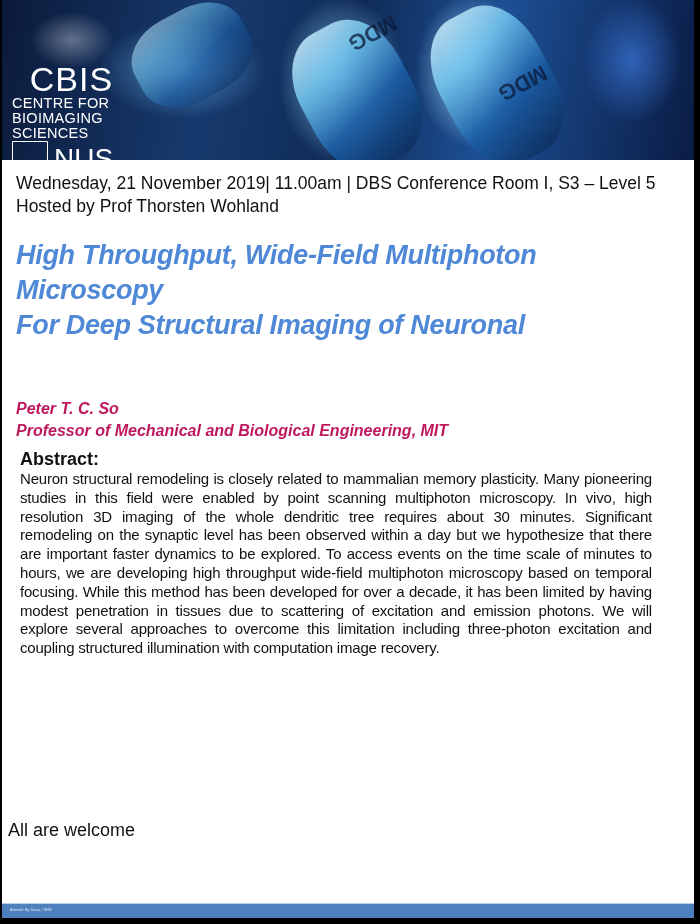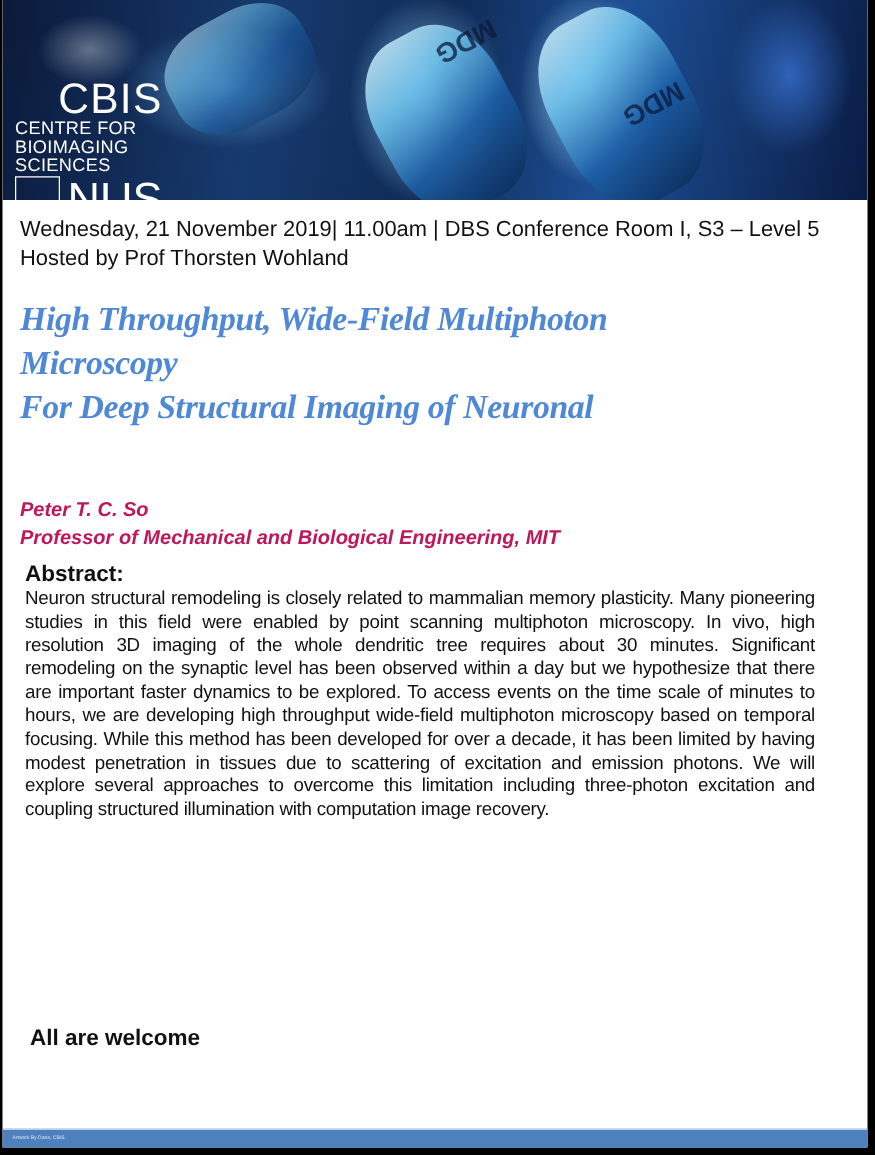--- a/index.html
+++ b/index.html
@@ -19,27 +19,27 @@
   .lens.l2 { left: 440px; top: 5px; width: 110px; height: 160px; }
   .lens.l3 { left: 130px; top: 10px; width: 120px; height: 90px; opacity: 0.55; }
   .mdg { position: absolute; color: #0b1a3a; font-weight: bold; font-size: 22px; transform: rotate(152deg); opacity: 0.75; font-family: "Liberation Sans", sans-serif; }
   .mdg.m1 { left: 345px; top: 20px; }
   .mdg.m2 { left: 495px; top: 70px; }
   .logo { position: absolute; left: 10px; top: 62px; color: #fff; }
   .logo .cbis { font-size: 34px; letter-spacing: 1px; line-height: 34px; font-weight: normal; text-align: right; }
   .logo .sub { font-size: 14.5px; line-height: 15px; letter-spacing: 0.3px; }
   .logo .nus-row { display: flex; align-items: flex-end; margin-top: 0; }
   .logo .crest { width: 34px; height: 30px; border: 1px solid #fff; border-radius: 0 0 14px 14px; margin-right: 6px; position: relative; }
-  .logo .nus { font-size: 36px; line-height: 28px; }
+  .logo .nus { font-size: 28px; line-height: 28px; }
   .meta { position: absolute; left: 14px; top: 172px; font-size: 17.5px; line-height: 23px; color: #111; }
-  .title { position: absolute; left: 14px; top: 238px; font-size: 27px; line-height: 35px; color: #4f88d6; font-weight: bold; font-style: italic; letter-spacing: -0.3px; font-family: Liberation Serif, serif; }
+  .title { position: absolute; left: 14px; top: 238px; font-size: 27px; line-height: 35px; color: #4f88d6; font-weight: bold; font-style: italic; letter-spacing: -0.3px; }
   .speaker { position: absolute; left: 14px; top: 398px; font-size: 16px; line-height: 22px; font-weight: bold; font-style: italic; color: #be185d; }
   .abs-head { position: absolute; left: 18px; top: 449px; font-size: 18px; font-weight: bold; color: #111; }
   .abs-body { position: absolute; left: 18px; top: 470px; width: 632px; font-size: 15px; line-height: 18.8px; text-align: justify; color: #111; letter-spacing: -0.2px; }
-  .welcome { position: absolute; left: 22px; top: 820px; font-size: 18px; color: #111; font-weight: bold; }
+  .welcome { position: absolute; left: 6px; top: 820px; font-size: 18px; color: #111; }
   .footer { position: absolute; left: 0; top: 903px; width: 692px; height: 15px; background: #4d80bd; border-top: 1px solid #b8cde6; }
   .footer-text { position: absolute; left: 8px; top: 3px; font-size: 4px; color: #dde8f5; }
 </style>
 </head>
 <body>
 
 <div class="page">
 
   <div class="banner">
     <div class="lens l3"></div>

